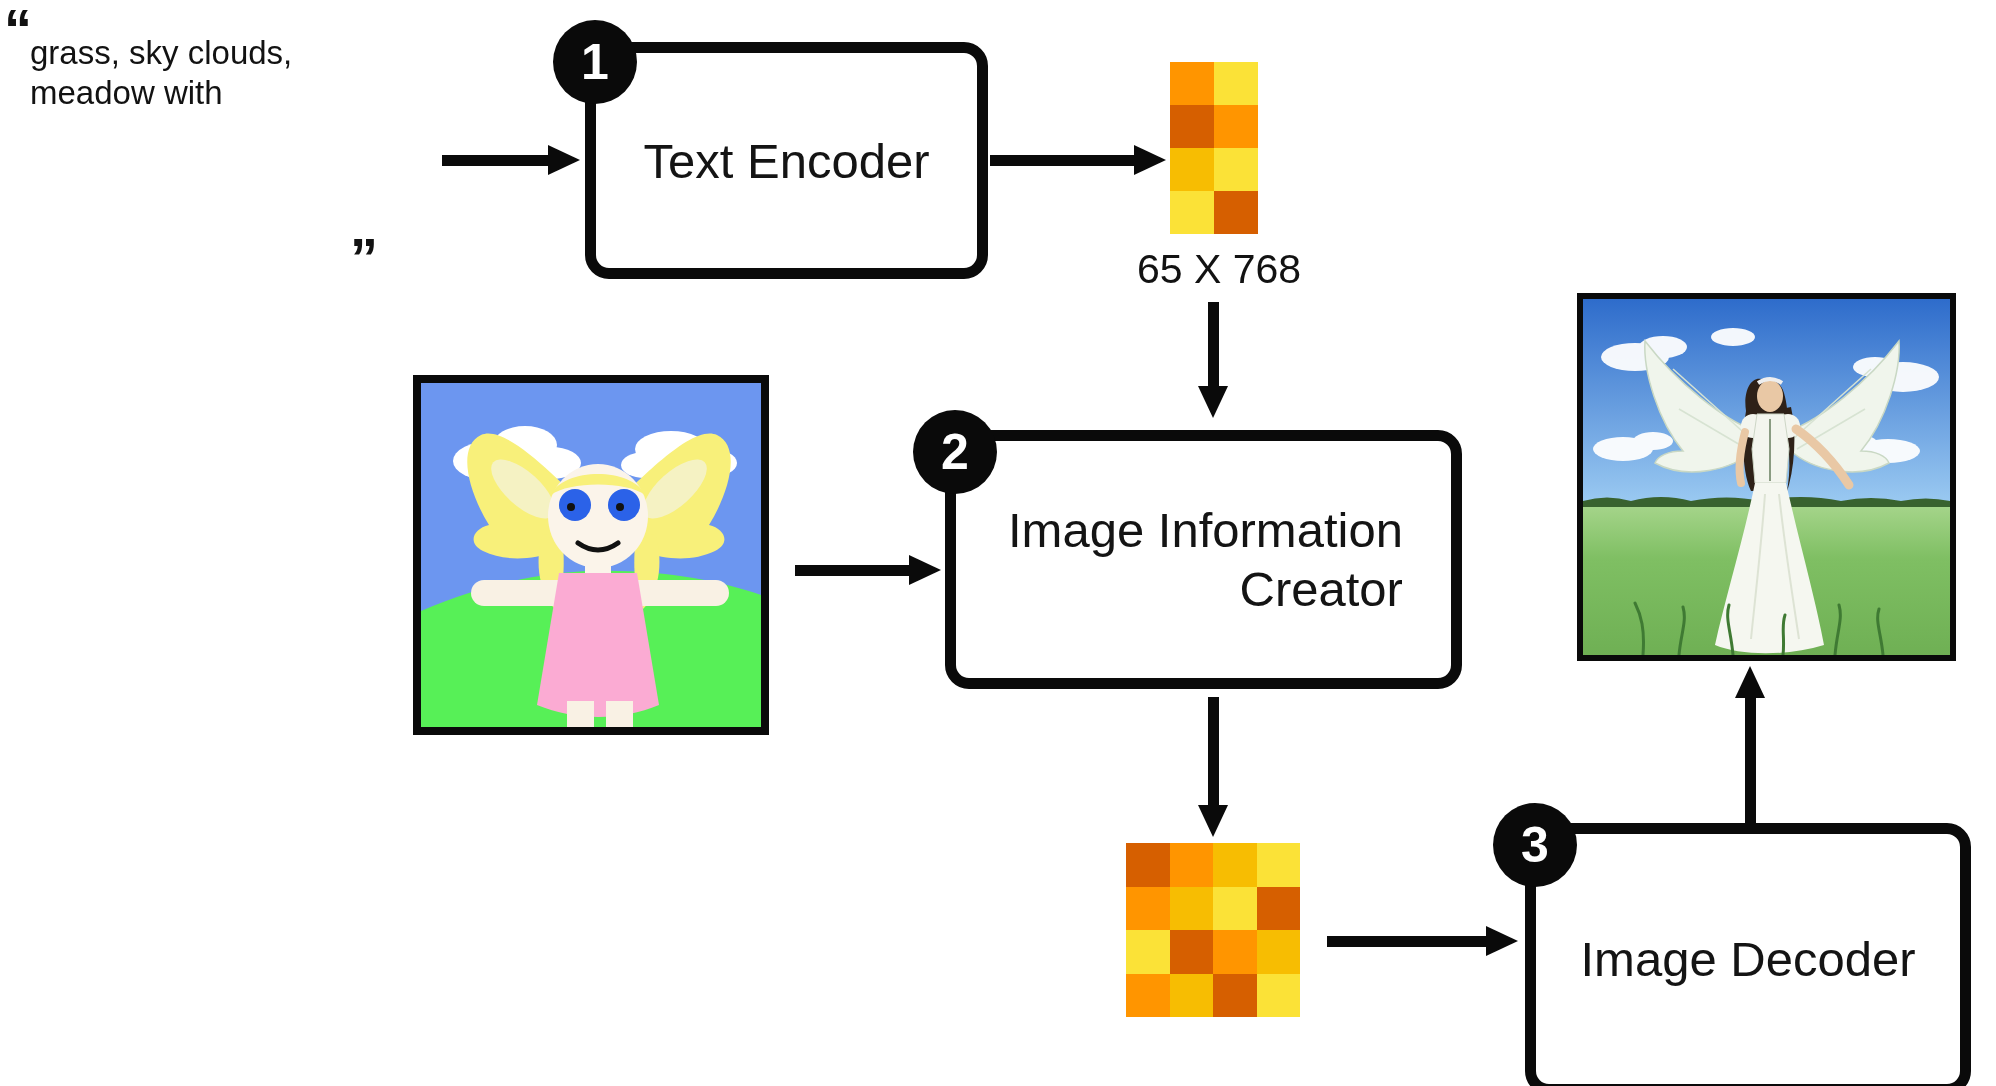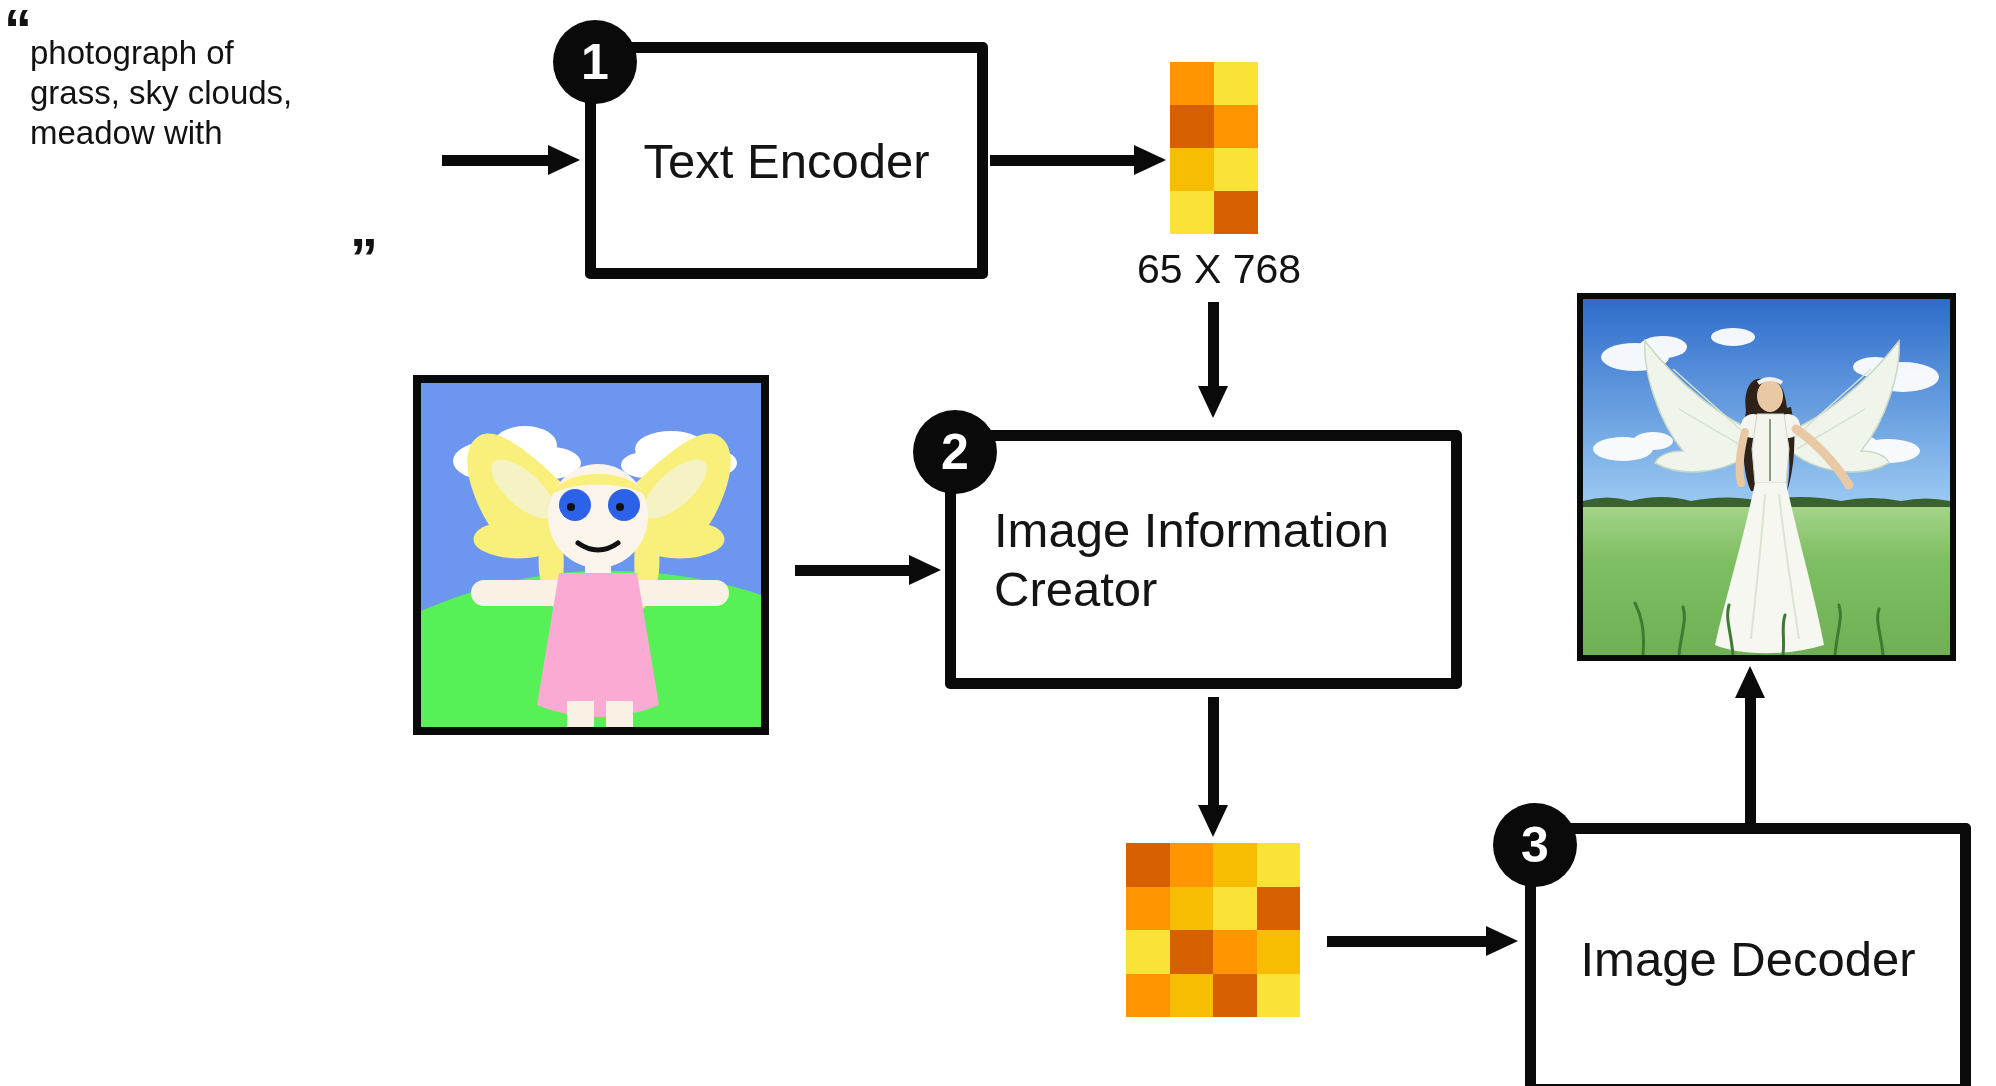--- a/index.html
+++ b/index.html
@@ -16,26 +16,26 @@
     overflow:hidden;
   }
   
   .quote{position:absolute;font-weight:600;color:#121212;}
   #prompt-open-quote{left:4px;top:-4px;font-size:56px;}
   #prompt-close-quote{left:350px;top:194px;font-size:56px;}
   #prompt-text{position:absolute;left:30px;top:33px;width:350px;font-size:33px;line-height:40px;}
   
   .node{
     position:absolute;box-sizing:border-box;background:var(--paper);
-    border:11px solid var(--ink);border-radius:5px;
-    display:flex;align-items:center;
+    border:11px solid var(--ink);border-radius:24px;
+    display:flex;align-items:center;text-align:right;
   }
   .node .label{font-size:49px;color:#141414;white-space:nowrap;}
   #node-text-encoder{left:585px;top:42px;width:403px;height:237px;justify-content:center;}
-  #node-image-information-creator{left:945px;top:430px;width:517px;height:259px;padding-left:38px;}
+  #node-image-information-creator{left:945px;top:430px;width:517px;height:259px;padding-left:52px;}
   #node-image-information-creator .label{line-height:59px;white-space:normal;}
   #node-image-decoder{left:1525px;top:823px;width:446px;height:272px;justify-content:center;}
   .badge{
     position:absolute;width:84px;height:84px;border-radius:50%;
     background:var(--ink);color:#fff;
     display:flex;align-items:center;justify-content:center;
     font-size:50px;font-weight:bold;
   }
   #badge-1{left:553px;top:20px;}
   #badge-2{left:913px;top:410px;}
@@ -58,21 +58,20 @@
   #output-photo{left:1577px;top:293px;width:379px;height:368px;border-width:6px;}
   .framed svg{display:block;width:100%;height:100%;}
 </style>
 </head>
 <body>
 
 <div class="canvas">
 
   <div id="prompt-open-quote" class="quote">“</div>
   <div id="prompt-text">
-    <div>photograph of</div>
     <div>grass, sky clouds,</div>
     <div>meadow with</div>
   </div>
   <div id="prompt-close-quote" class="quote">„</div>
 
   <div>
     <div class="bar" style="left:442px;top:155px;width:108px;height:11px;"></div>
     <div class="head right" style="left:548px;top:145px;"></div>
   </div>
 

